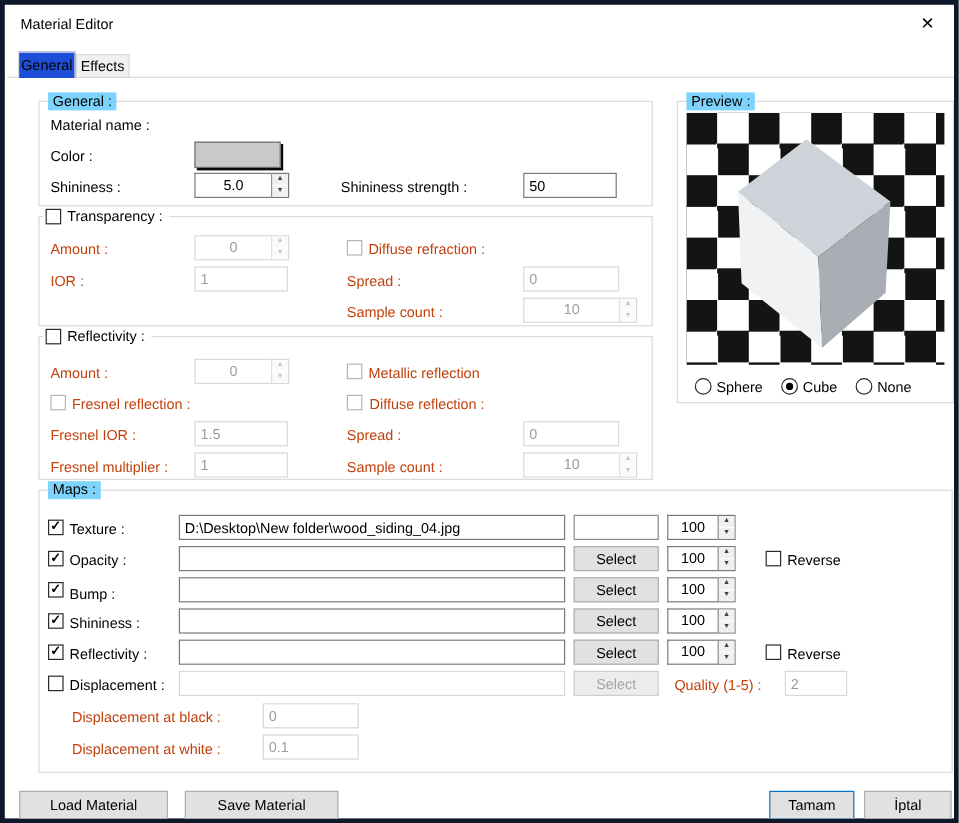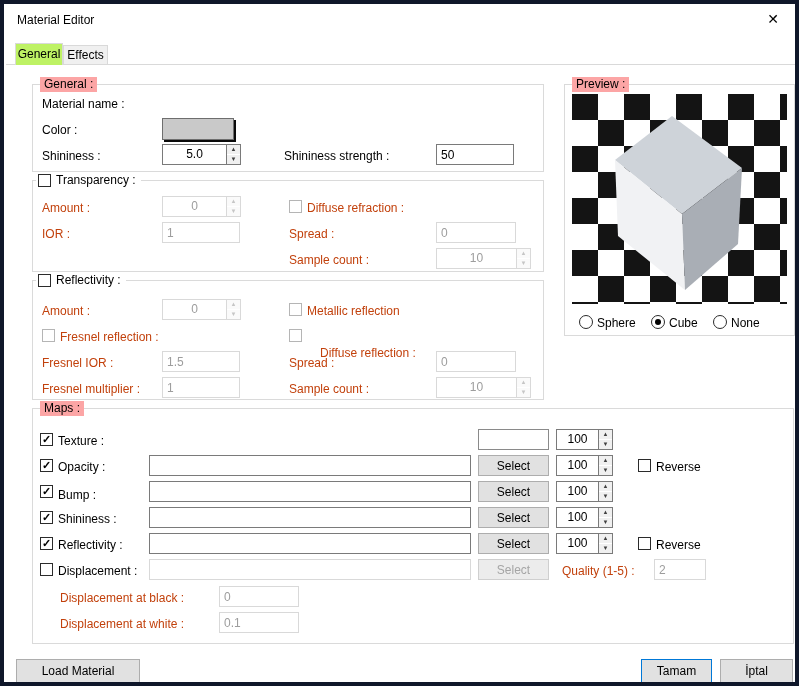--- a/index.html
+++ b/index.html
@@ -3,24 +3,24 @@
 <meta charset="utf-8">
 <style>
   html,body{margin:0;padding:0;background:#c8c8c8;}
   .dlg{position:relative;width:799px;height:686px;background:#fff;border:4px solid #0f172a;
        box-sizing:border-box;font-family:Liberation Sans, sans-serif;
        font-size:12px;color:#000;overflow:hidden;}
   .titlebar{position:absolute;left:0;top:0;right:0;height:32px;background:#fff;}
   .title{position:absolute;left:13px;top:9px;white-space:nowrap;}
   .close{position:absolute;right:0;top:0;width:44px;height:30px;text-align:center;line-height:30px;font-size:14px;cursor:default;}
   .tab{position:absolute;box-sizing:border-box;text-align:center;background:#f0f0f0;border:1px solid #d9d9d9;border-bottom:none;line-height:19px;}
-  .tab.active{background:#bef264;z-index:3;line-height:21px;text-align:center;}
+  .tab.active{background:#1d4ed8;z-index:3;line-height:21px;text-align:center;}
   .tabline{position:absolute;left:2px;top:60px;width:795px;border-top:1px solid #d9d9d9;z-index:1;}
   .grp{position:absolute;border:1px solid #dadada;box-sizing:border-box;background:transparent;}
-  .lg{position:absolute;background:#fca5a5;padding:0 4px;white-space:nowrap;line-height:15px;z-index:2;}
+  .lg{position:absolute;background:#7dd3fc;padding:0 4px;white-space:nowrap;line-height:15px;z-index:2;}
   .lgc{position:absolute;background:#fff;padding:0 5px 0 2px;display:flex;align-items:center;gap:5px;line-height:15px;z-index:2;}
   .lbl{position:absolute;white-space:nowrap;line-height:14px;}
   .dis{color:#c2410c;}
   .inp{position:absolute;height:21px;box-sizing:border-box;border:1px solid #7a7a7a;background:#fff;
        padding:0 4px;font:inherit;color:#000;outline:none;}
   .inp.idis{border-color:#d9d9d9;color:#9d9d9d;}
   .inp.focus{border-color:#0078d7;}
   .cb{width:13px;height:13px;box-sizing:border-box;border:1px solid #2b2b2b;background:#fff;
       font-size:11px;line-height:10px;font-weight:bold;text-align:center;}
   .cb.cdis{border-color:#b5b5b5;}
@@ -124,21 +124,21 @@
       <div class="su">▲</div>
       <div class="sd">▼</div>
     </div>
   </div>
   <div class="cb cdis" style="position:absolute;left:285px;top:299px;"></div>
   <div class="lbl dis" style="left:303px;top:300px;">Metallic reflection</div>
 
   <div class="cb cdis" style="position:absolute;left:38px;top:325px;"></div>
   <div class="lbl dis" style="left:56px;top:326px;text-align:right;">Fresnel reflection :</div>
   <div class="cb cdis" style="position:absolute;left:285px;top:325px;"></div>
-  <div class="lbl dis" style="left:316px;top:326px;margin-top:16px;">Diffuse reflection :</div>
+  <div class="lbl dis" style="left:304px;top:326px;">Diffuse reflection :</div>
 
   <div class="lbl dis" style="left:38px;top:352px;">Fresnel IOR :</div>
   <input class="inp idis" style="left: 158px; top: 347px; width: 78px;" value="1.5">
   <div class="lbl dis" style="left:285px;top:352px;">Spread :</div>
   <input class="inp idis" style="left: 432px; top: 347px; width: 80px;" value="0">
 
   <div class="lbl dis" style="left:38px;top:378px;">Fresnel multiplier :</div>
   <input class="inp idis" style="left: 158px; top: 373px; width: 78px;" value="1">
   <div class="lbl dis" style="left:285px;top:378px;">Sample count :</div>
   <div class="spin sdis" style="left:432px;top:373px;">
@@ -147,20 +147,21 @@
       <div class="su">▲</div>
       <div class="sd">▼</div>
     </div>
   </div>
 
   <div class="grp" style="left:28px;top:404px;width:762px;height:236px;"></div>
   <div class="lg" style="left:36px;top:397px;">Maps :</div>
 
   <div class="cb" style="position:absolute;left:36px;top:429px;"><span>✓</span></div>
   <div class="lbl" style="left:54px;top:430px;">Texture :</div>
+  <input class="inp" style="left: 145px; top: 425px; width: 322px;" value="D:\Desktop\New folder\wood_siding_04.jpg">
   <button class="btn bwhite" style="left:474px;top:425px;width:71px;"></button>
   <div class="spin" style="left:552px;top:425px;">
     <div class="sv" style="width:42px;">100</div>
     <div class="sb">
       <div class="su">▲</div>
       <div class="sd">▼</div>
     </div>
   </div>
 
   <div class="cb" style="position:absolute;left:36px;top:455px;"><span>✓</span></div>
@@ -238,16 +239,17 @@
   </svg>
 
   <div class="radio" style="position:absolute;left:575px;top:311px;"></div>
   <div class="lbl" style="left:593px;top:312px;">Sphere</div>
   <div class="radio sel" style="position:absolute;left:647px;top:311px;"></div>
   <div class="lbl" style="left:665px;top:312px;">Cube</div>
   <div class="radio" style="position:absolute;left:709px;top:311px;"></div>
   <div class="lbl" style="left:727px;top:312px;">None</div>
 
   <button class="btn big" style="left:12px;top:655px;width:124px;">Load Material</button>
+  <button class="btn big" style="left:150px;top:655px;width:128px;">Save Material</button>
   <button class="btn big primary" style="left:637px;top:655px;width:71px;">Tamam</button>
   <button class="btn big" style="left:716px;top:655px;width:73px;">İptal</button>
 
 </div>
 
 </body></html>

